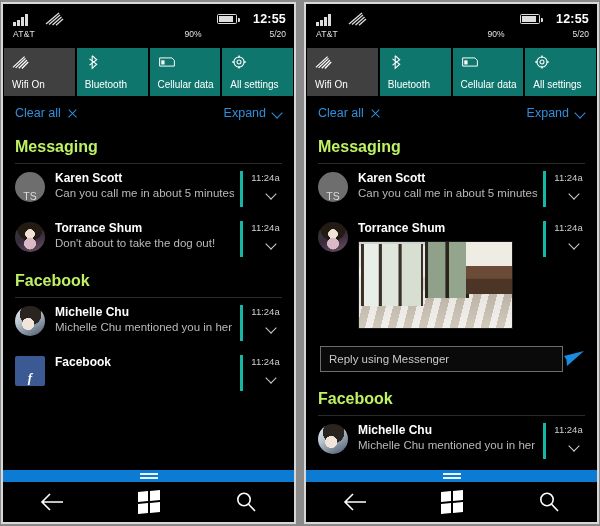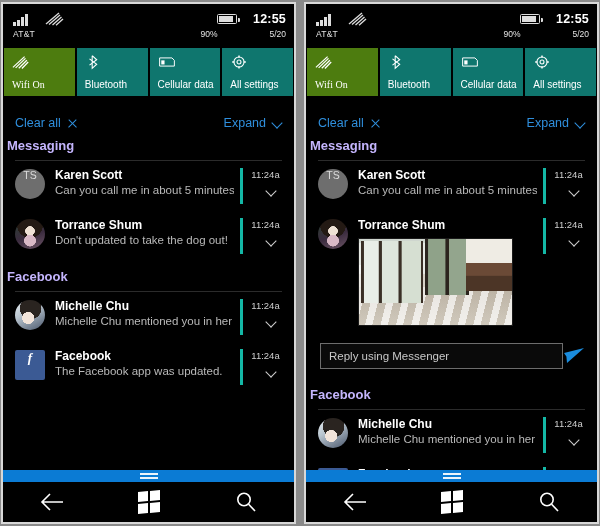--- a/index.html
+++ b/index.html
@@ -27,50 +27,50 @@
   .sb-signal i:nth-child(3){ height:9px; }
   .sb-signal i:nth-child(4){ height:12px; }
   .sb-carrier{ position:absolute; left:10px; top:25px; font-size:8.5px; color:#e2e2e2; letter-spacing:.2px; }
   .sb-wifi{ position:absolute; left:42px; top:8px; width:20px; height:14px; }
   .sb-right{ position:absolute; right:8px; top:8px; text-align:right; }
   .sb-batrow{ display:flex; align-items:center; justify-content:flex-end; gap:16px; }
   .battery{ width:20px; height:10px; border:1.4px solid #ddd; border-radius:1.5px; position:relative; }
   .battery:after{ content:""; position:absolute; right:-3.5px; top:2.5px; width:2px; height:4px; background:#ddd; border-radius:0 1px 1px 0; }
   .battery span{ position:absolute; left:1px; top:1px; bottom:1px; width:75%; background:#ddd; display:block; }
   .sb-time{ font-size:12.5px; font-weight:bold; color:#fff; letter-spacing:.2px;text-align:center; }
-  .sb-sub{ display:flex; justify-content:flex-end; gap:12px; margin-top:3px; }
+  .sb-sub{ display:flex; justify-content:flex-end; gap:28px; margin-top:3px; }
   .sb-sub span{ font-size:8.5px; color:#e2e2e2; }
   .sb-pct{ min-width:22px; text-align:right; }
   .sb-date{ min-width:26px; text-align:left;padding-left:40px; }
 
   
   .tiles{ display:flex; flex:0 0 48px; height:48px; gap:2px; padding:0 1px; }
   .tile{ flex:1; background:#0f766e; position:relative; }
-  .tile.on{ background:#4d7c0f;font-family:Liberation Serif, serif; }
+  .tile.on{ background:#404040; }
   .tile .t-icon{ position:absolute; left:8px; top:6px; width:18px; height:16px; }
   .tile .t-label{ position:absolute; left:8px; bottom:6px; font-size:10px; color:#fff; white-space:nowrap; }
 
   
-  .actionrow{ flex:0 0 34px; height:34px; display:flex; align-items:flex-end; justify-content:space-between; padding:0 12px; background:#000; }
+  .actionrow{ flex:0 0 34px; height:34px; display:flex; align-items:center; justify-content:space-between; padding:0 12px; background:#000; }
   .act{ display:flex; align-items:center; gap:6px; color:#2f8fdd; font-size:12.5px; }
   .xmark{ position:relative; width:11px; height:11px; }
   .xmark:before,.xmark:after{ content:""; position:absolute; left:0; top:5px; width:11px; height:1.3px; background:#2f8fdd; }
   .xmark:before{ transform:rotate(45deg); }
   .xmark:after{ transform:rotate(-45deg); }
   .chev{ width:10px; height:10px; position:relative; }
   .chev:before{ content:""; position:absolute; left:1px; top:1px; width:7px; height:7px;
     border-right:1.3px solid currentColor; border-bottom:1.3px solid currentColor; transform:rotate(45deg); }
 
   
   .list{ flex:1 1 auto; overflow:hidden; background:#000; }
-  .group-title{ font-size:13px; font-weight:bold; color:#c4b5fd; padding:8px 12px 7px 4px; }
+  .group-title{ font-size:16px; font-weight:bold; color:#bef264; padding:8px 12px 7px 12px; }
   .divider{ height:1px; background:#2b2b2b; margin:0 12px 0 12px; }
   .notif{ display:flex; align-items:flex-start; padding:7px 6px 7px 12px; position:relative; }
   .avatar{ width:30px; height:30px; border-radius:50%; flex:0 0 30px; margin-top:1px; overflow:hidden;
-           display:flex; align-items:flex-start; justify-content:center; font-size:10.5px; color:#dcdcdc; }
+           display:flex; align-items:flex-end; justify-content:center; font-size:10.5px; color:#dcdcdc; }
   .avatar.initials{ background:#6e6e6e; }
   .avatar.square{ border-radius:2px; background:#3b5a94; color:#fff; font-weight:bold; font-style:italic; font-family:"Liberation Serif", serif; font-size:13px; }
   .av-photo-a{ background:
       radial-gradient(circle at 50% 72%, #d9b9c6 0 22%, transparent 23%),
       radial-gradient(circle at 50% 40%, #efe1d4 0 20%, transparent 21%),
       radial-gradient(circle at 50% 20%, #241a14 0 45%, transparent 46%),
       linear-gradient(160deg,#27402e 0%,#3a2b3e 55%,#6c5465 100%); }
   .av-photo-b{ background:
       radial-gradient(circle at 44% 60%, #f2e4da 0 24%, transparent 25%),
       radial-gradient(circle at 52% 28%, #2a2420 0 40%, transparent 41%),
@@ -217,21 +217,21 @@
         <div class="nmeta">
           <div class="ntime">11:24a</div>
           <div class="nexp"><span class="chev"></span></div>
         </div>
       </div>
 
       <div class="notif">
         <div class="avatar av-photo-a"></div>
         <div class="ntext">
           <div class="ntitle">Torrance Shum</div>
-          <div class="nbody">Don't updated to take the dog out!</div>
+          <div class="nbody">Don't about to take the dog out!</div>
         </div>
         <div class="nmeta">
           <div class="ntime">11:24a</div>
           <div class="nexp"><span class="chev"></span></div>
         </div>
       </div>
 
       <div class="group-title">Facebook</div>
       <div class="divider"></div>
 
@@ -246,21 +246,20 @@
           <div class="nexp"><span class="chev"></span></div>
         </div>
       </div>
 
       <div class="notif">
         <div class="avatar square">
           <span>f</span>
         </div>
         <div class="ntext">
           <div class="ntitle">Facebook</div>
-          <div class="nbody">The Facebook app was updated.</div>
         </div>
         <div class="nmeta">
           <div class="ntime">11:24a</div>
           <div class="nexp"><span class="chev"></span></div>
         </div>
       </div>
 
       <div class="spacer"></div>
     </div>
 

